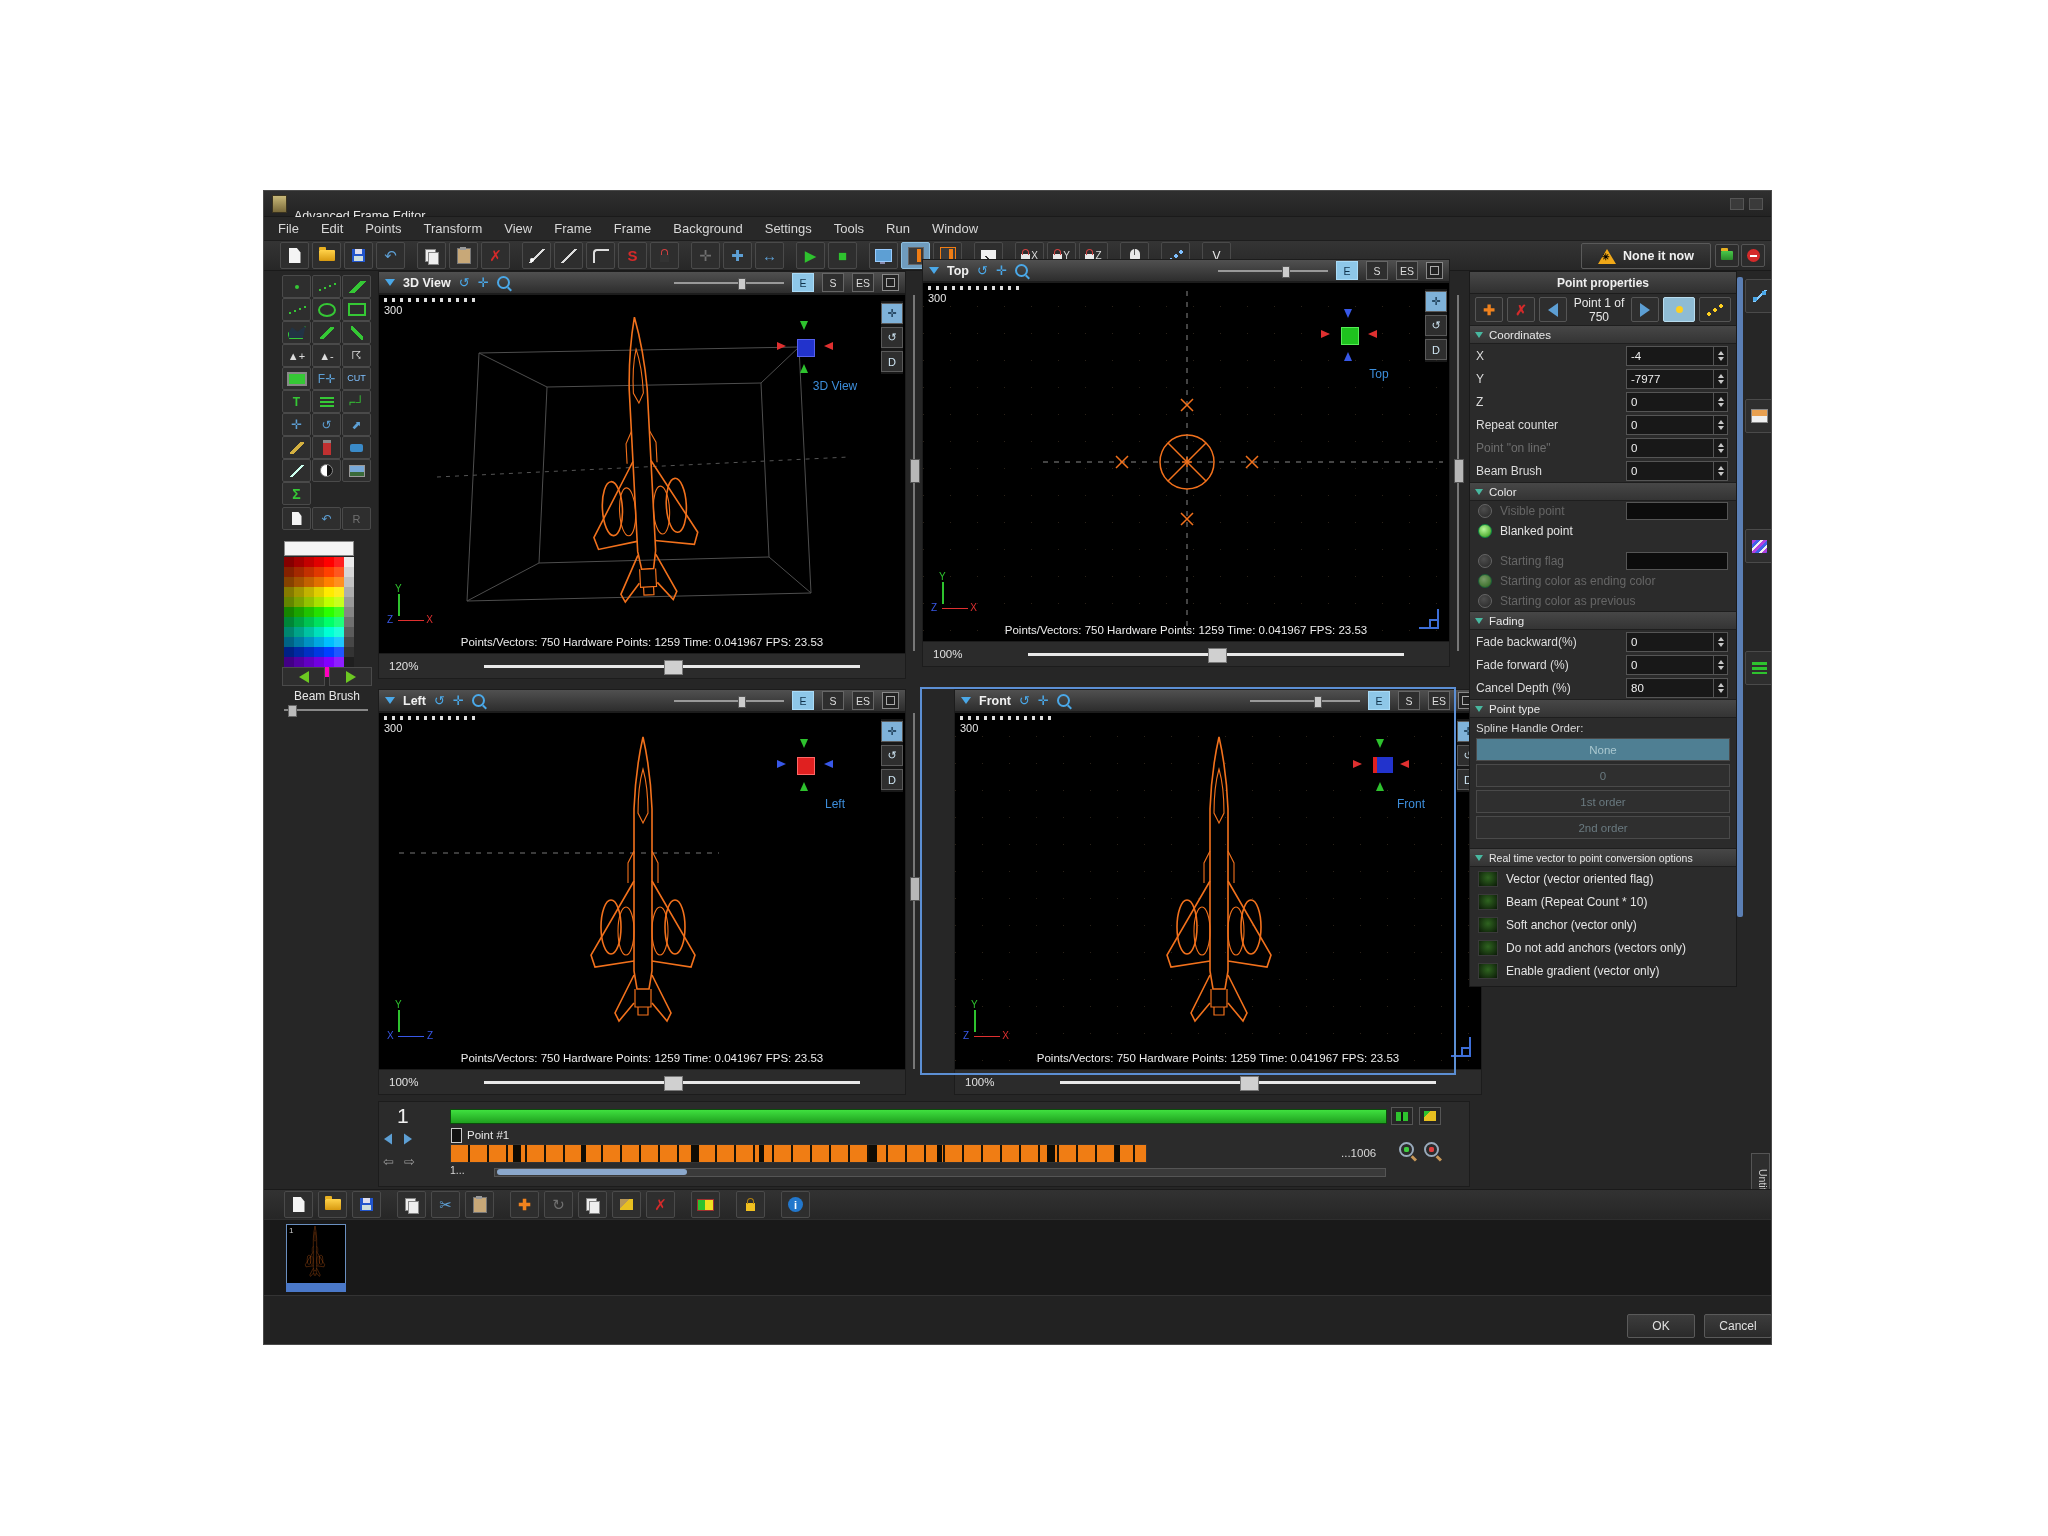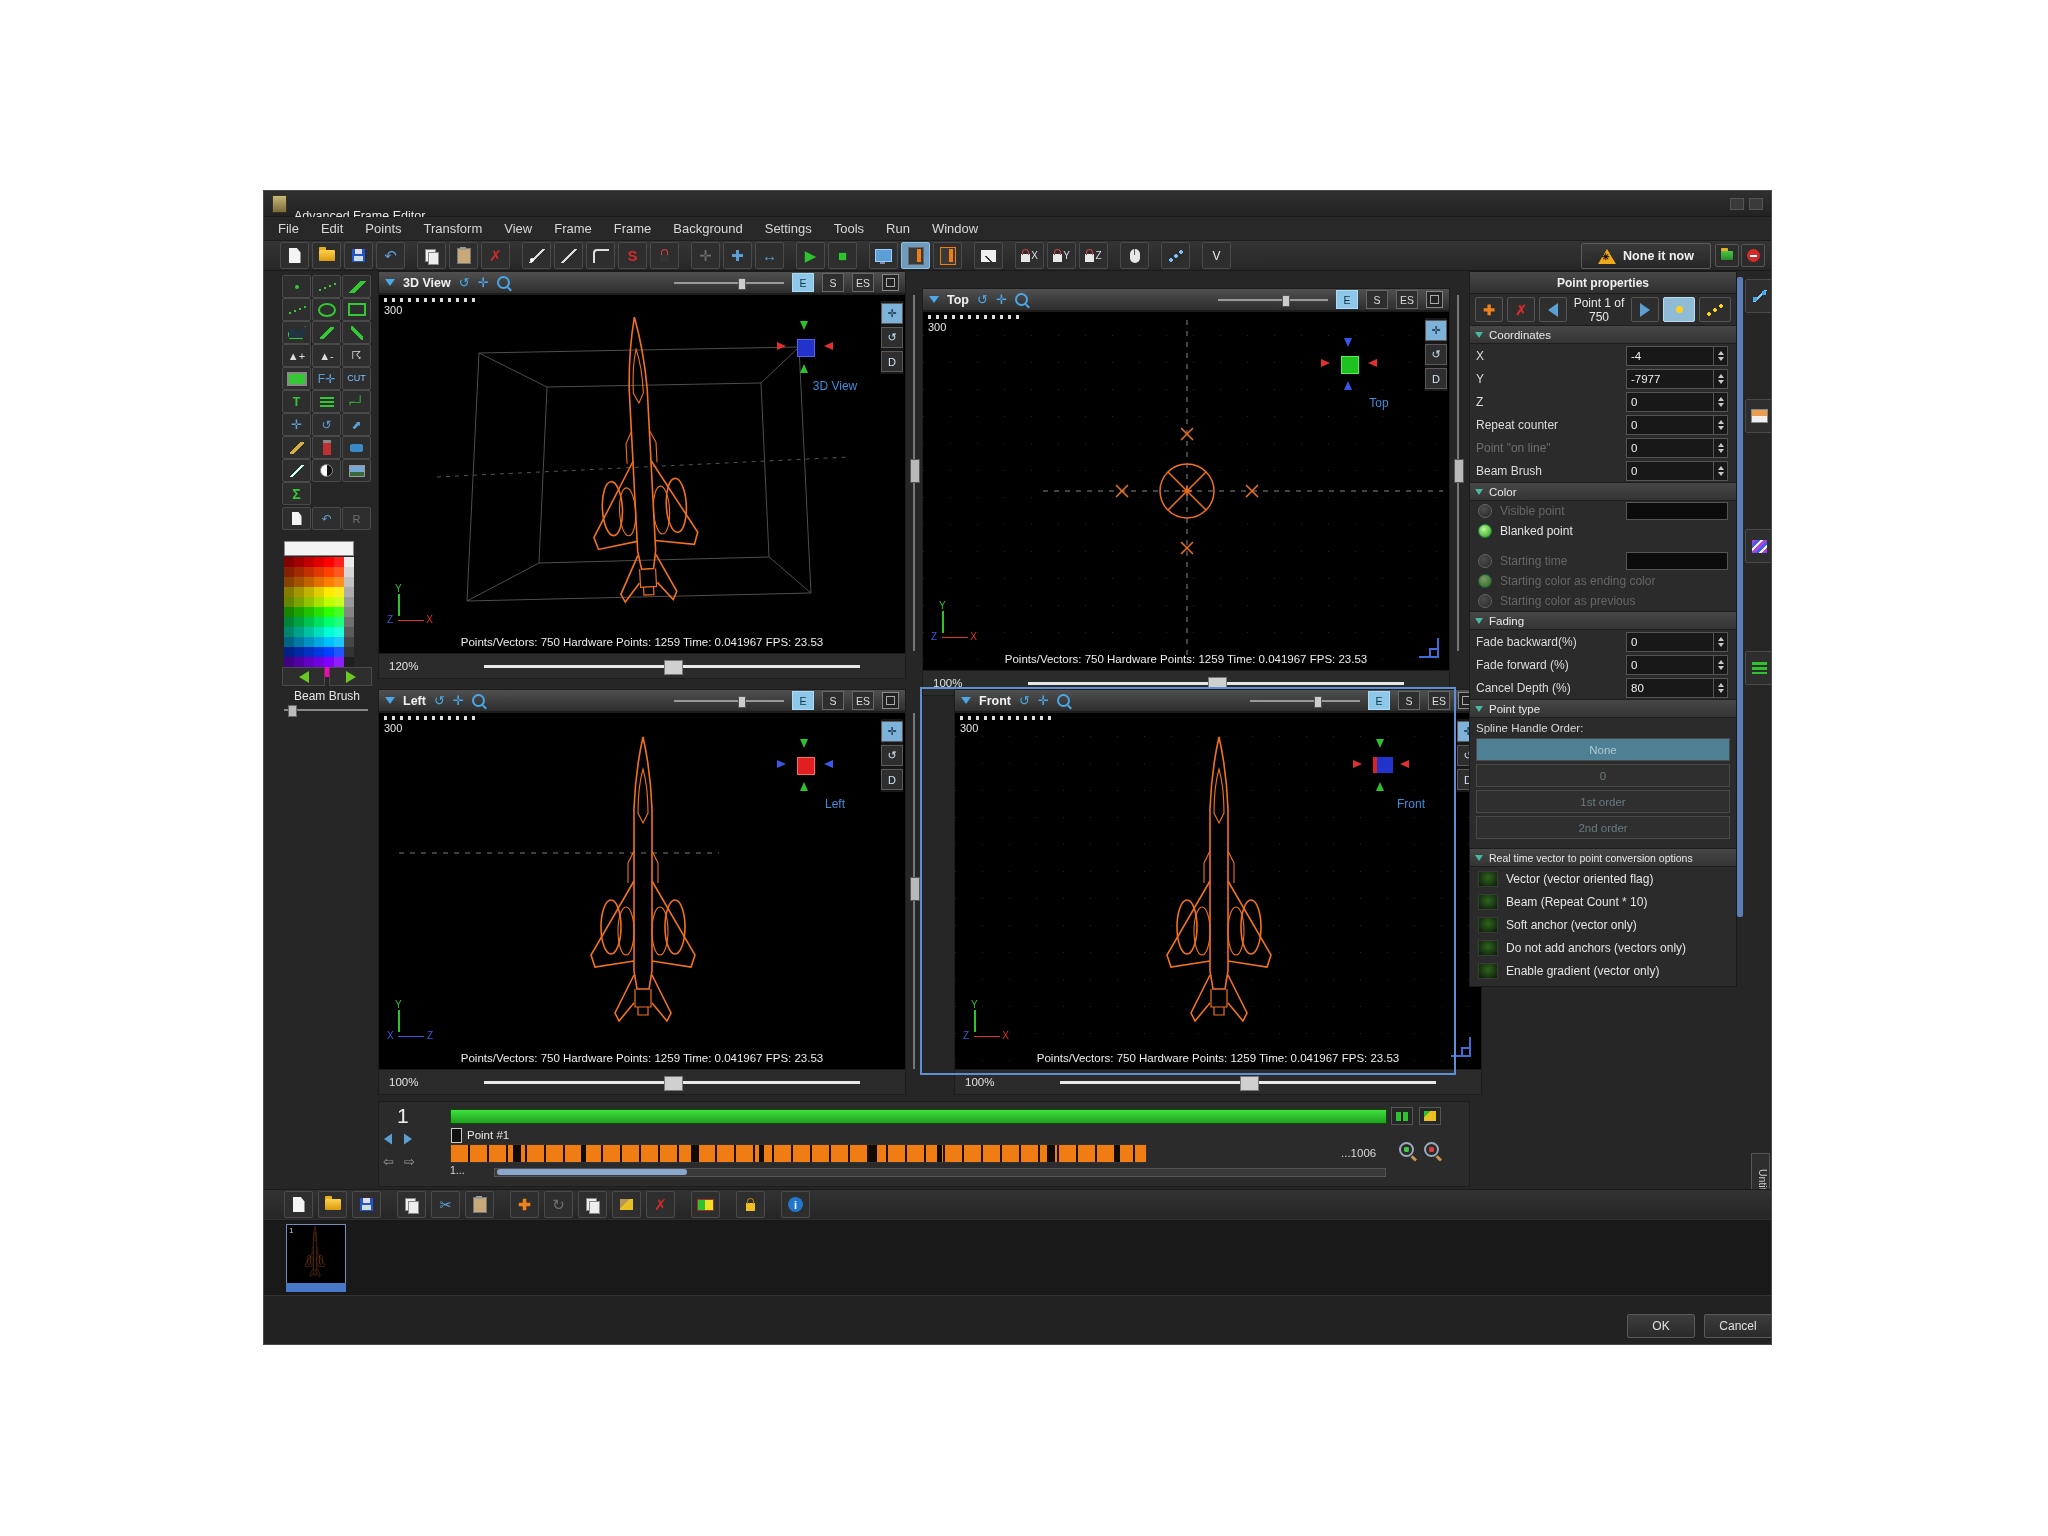--- a/index.html
+++ b/index.html
@@ -641,21 +641,21 @@
     </div>
   <div class="vslider" style="left:644px;top:522px;height:356px">
       <span class="vtrack"></span>
       <span class="vthumb"></span>
     </div>
   <div class="vslider" style="left:1188px;top:522px;height:356px">
       <span class="vtrack"></span>
       <span class="vthumb"></span>
     </div>
 
-  <div class="pane" style="left:658px;top:97px">
+  <div class="pane" style="left:658px;top:68px">
     <div class="phead">
       <span class="ph-tri"></span>
       <span class="ph-name">Top</span>
       <span class="ph-ico">↺</span>
       <span class="ph-ico">✛</span>
       <span class="ph-mag"></span>
       <span class="ph-slider">
           <span class="ph-thumb"></span>
         </span>
       <span class="ph-btn on">E</span>
@@ -923,21 +923,21 @@
         <span class="clabel dim">Visible point</span>
         <span class="swatch"></span>
       </div>
     <div class="crow">
         <span class="radio on"></span>
         <span class="clabel">Blanked point</span>
       </div>
     <div class="crow" style="height:10px"></div>
     <div class="crow">
         <span class="radio"></span>
-        <span class="clabel dim">Starting time</span>
+        <span class="clabel dim">Starting flag</span>
         <span class="swatch"></span>
       </div>
     <div class="crow">
         <span class="radio on" style="opacity:.55"></span>
         <span class="clabel dim">Starting color as ending color</span>
       </div>
     <div class="crow">
         <span class="radio"></span>
         <span class="clabel dim">Starting color as previous</span>
       </div>

